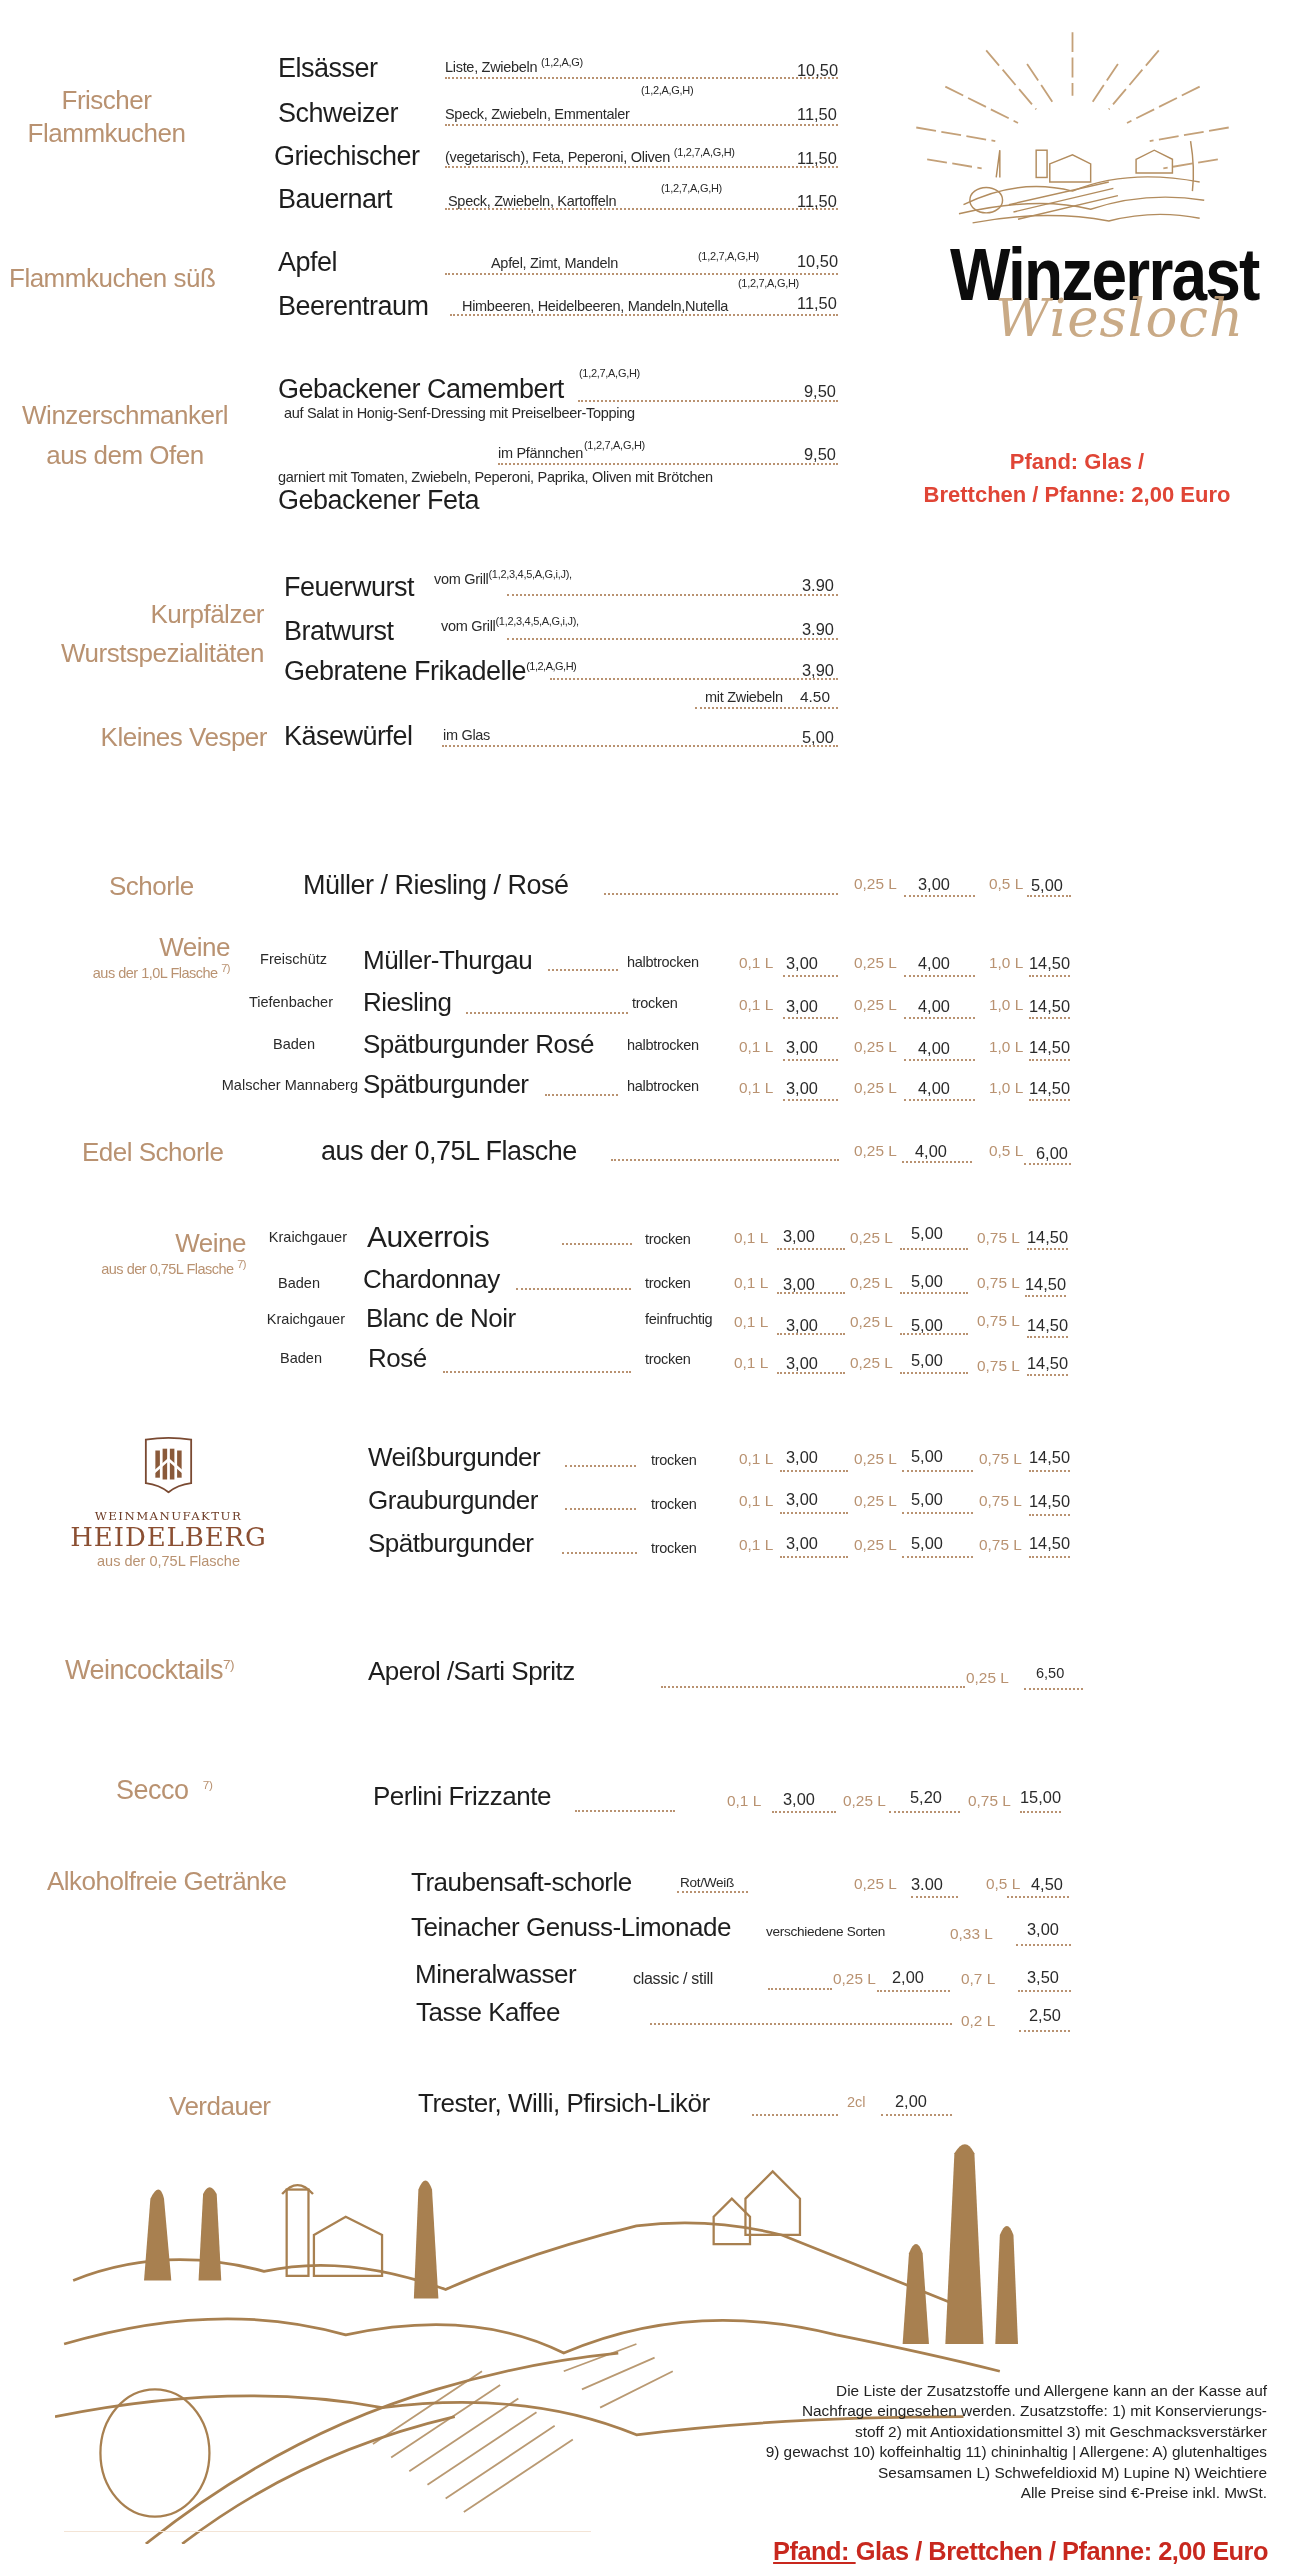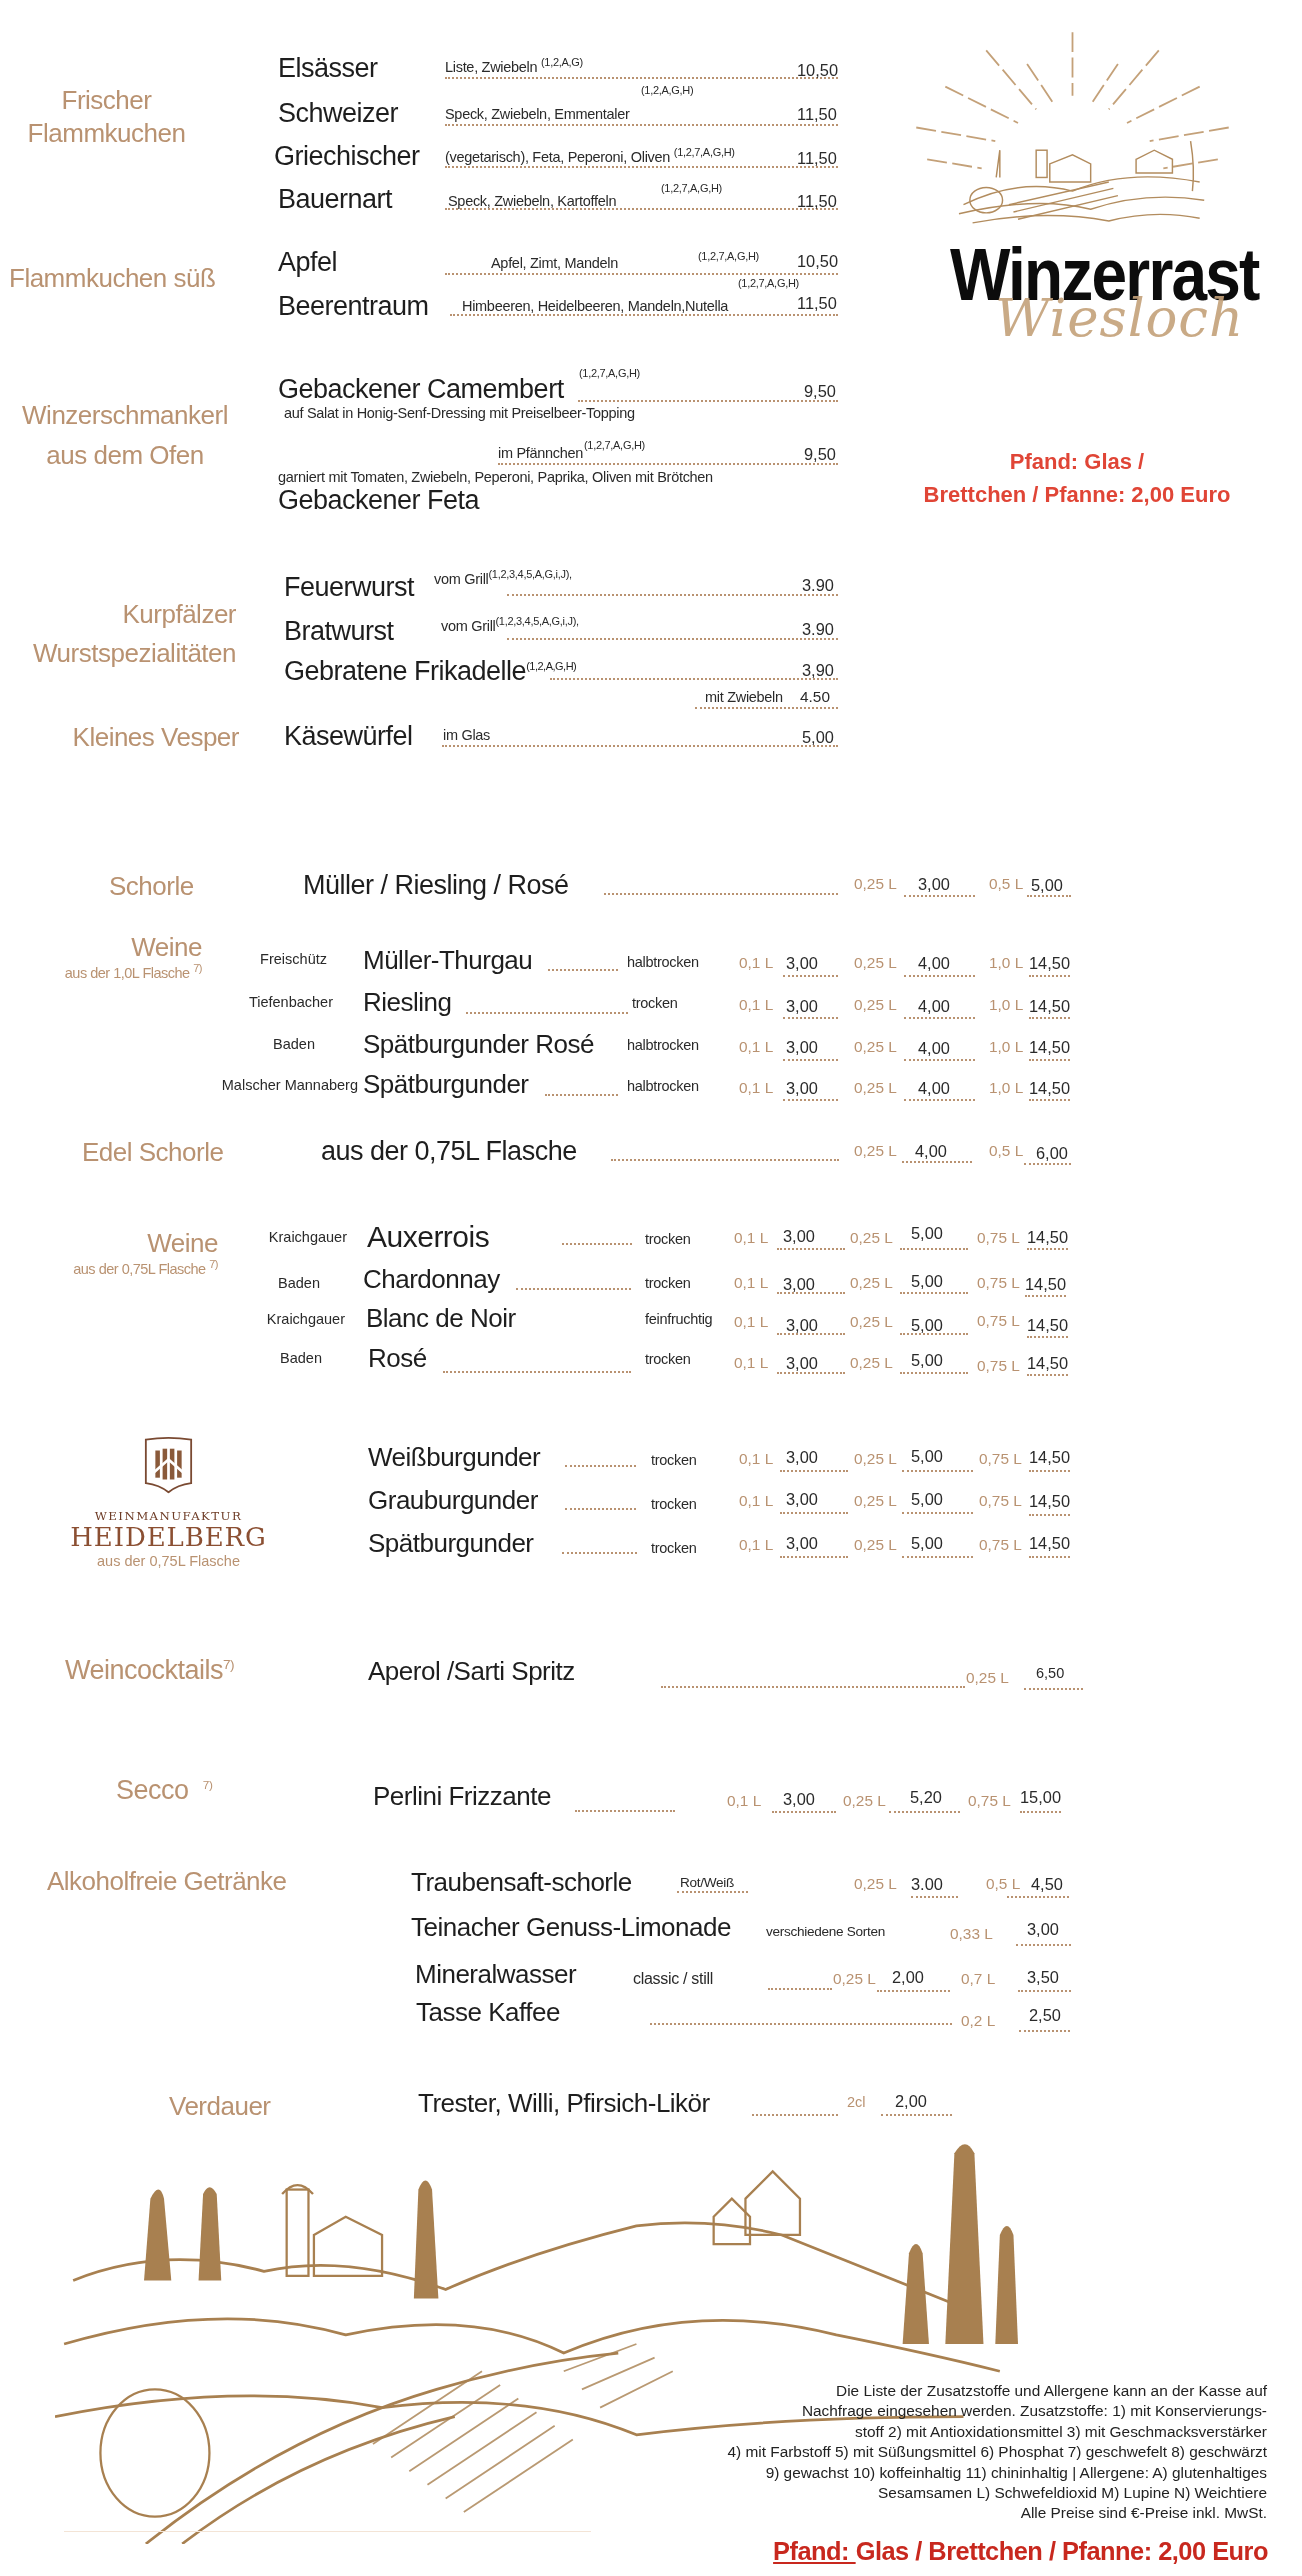--- a/index.html
+++ b/index.html
@@ -1,21 +1,21 @@
 <!DOCTYPE html>
 <html style="font-size:14.5px"><head>
 <meta charset="utf-8">
 <style>
   html, body { margin:0; padding:0; background:#ffffff; }
   body { width:1303px; height:2576px; position:relative; overflow:hidden;
          font-family:"Liberation Sans Narrow","Liberation Sans", sans-serif; color:#1e1e1e; }
   .abs { position:absolute; }
   .cat { position:absolute; color:#b99271; font-size:26px; line-height:1.25; font-family:"Liberation Sans", sans-serif; letter-spacing:-0.5px; }
   .cat.c { text-align:center; }
-  .cat.r { text-align:right; }
+  .cat.r { text-align:right;margin-left:28px; }
   .cat small { display:block; font-size:14.5px; color:#b99271; }
   .sup { font-size:11px; vertical-align:super; line-height:0; }
   .name { position:absolute; font-size:27px; color:#1e1e1e; white-space:nowrap; letter-spacing:-0.5px; }
   .desc { position:absolute; font-size:14.5px; color:#2a2a2a; white-space:nowrap; letter-spacing:-0.3px; }
   .price { position:absolute; font-size:16.4px; color:#2a2a2a; white-space:nowrap; }
   .vol { position:absolute; font-size:15.4px; color:#b99271; white-space:nowrap; }
   .dots { position:absolute; height:0; border-bottom:2.7px dotted #b99271; }
   .producer { position:absolute; font-size:14.5px; color:#2a2a2a; white-space:nowrap; text-align:right; }
   .pfand { color:#e04536; font-weight:bold; font-family:"Liberation Sans", sans-serif; }
   .legal { position:absolute; right:36px; top:2381px; width:582px; text-align:right; font-size:15.4px; line-height:20.4px; color:#222; }
@@ -428,21 +428,20 @@
   <g stroke="#a88050" stroke-width="2" opacity="0.8">
     <path d="M350 330 L470 250 M370 345 L490 265 M390 360 L510 280 M410 375 L530 295 M430 390 L550 310 M450 405 L570 325"></path>
     <path d="M560 250 L640 220 M580 270 L660 235 M600 290 L680 250"></path>
   </g>
 </svg>
 
 <div class="legal">
   <div>Die Liste der Zusatzstoffe und Allergene kann an der Kasse auf</div>
   <div>Nachfrage eingesehen werden. Zusatzstoffe: 1) mit Konservierungs-</div>
   <div>stoff 2) mit Antioxidationsmittel 3) mit Geschmacksverstärker</div>
-  <div style="margin-left:-109px;">4) mit Farbstoff 5) mit Süßungsmittel 6) Phosphat 7) geschwefelt 8) geschwärzt</div>
   <div>9) gewachst 10) koffeinhaltig 11) chininhaltig | Allergene: A) glutenhaltiges</div>
   <div>Sesamsamen L) Schwefeldioxid M) Lupine N) Weichtiere</div>
   <div>Alle Preise sind €-Preise inkl. MwSt.</div>
 </div>
 <div class="abs" style="left:64px;top:2531px;width:527px;height:0.9px;background:#f3e4d6;"></div>
 <div class="abs" style="right:35px;top:2537px;font-size:25.4px;font-weight:bold;color:#c8281e;white-space:nowrap;letter-spacing:-0.5px;">
   <span style="text-decoration:underline;">Pfand: </span><span> Glas  / Brettchen / Pfanne: 2,00 Euro</span>
 </div>
 
 

